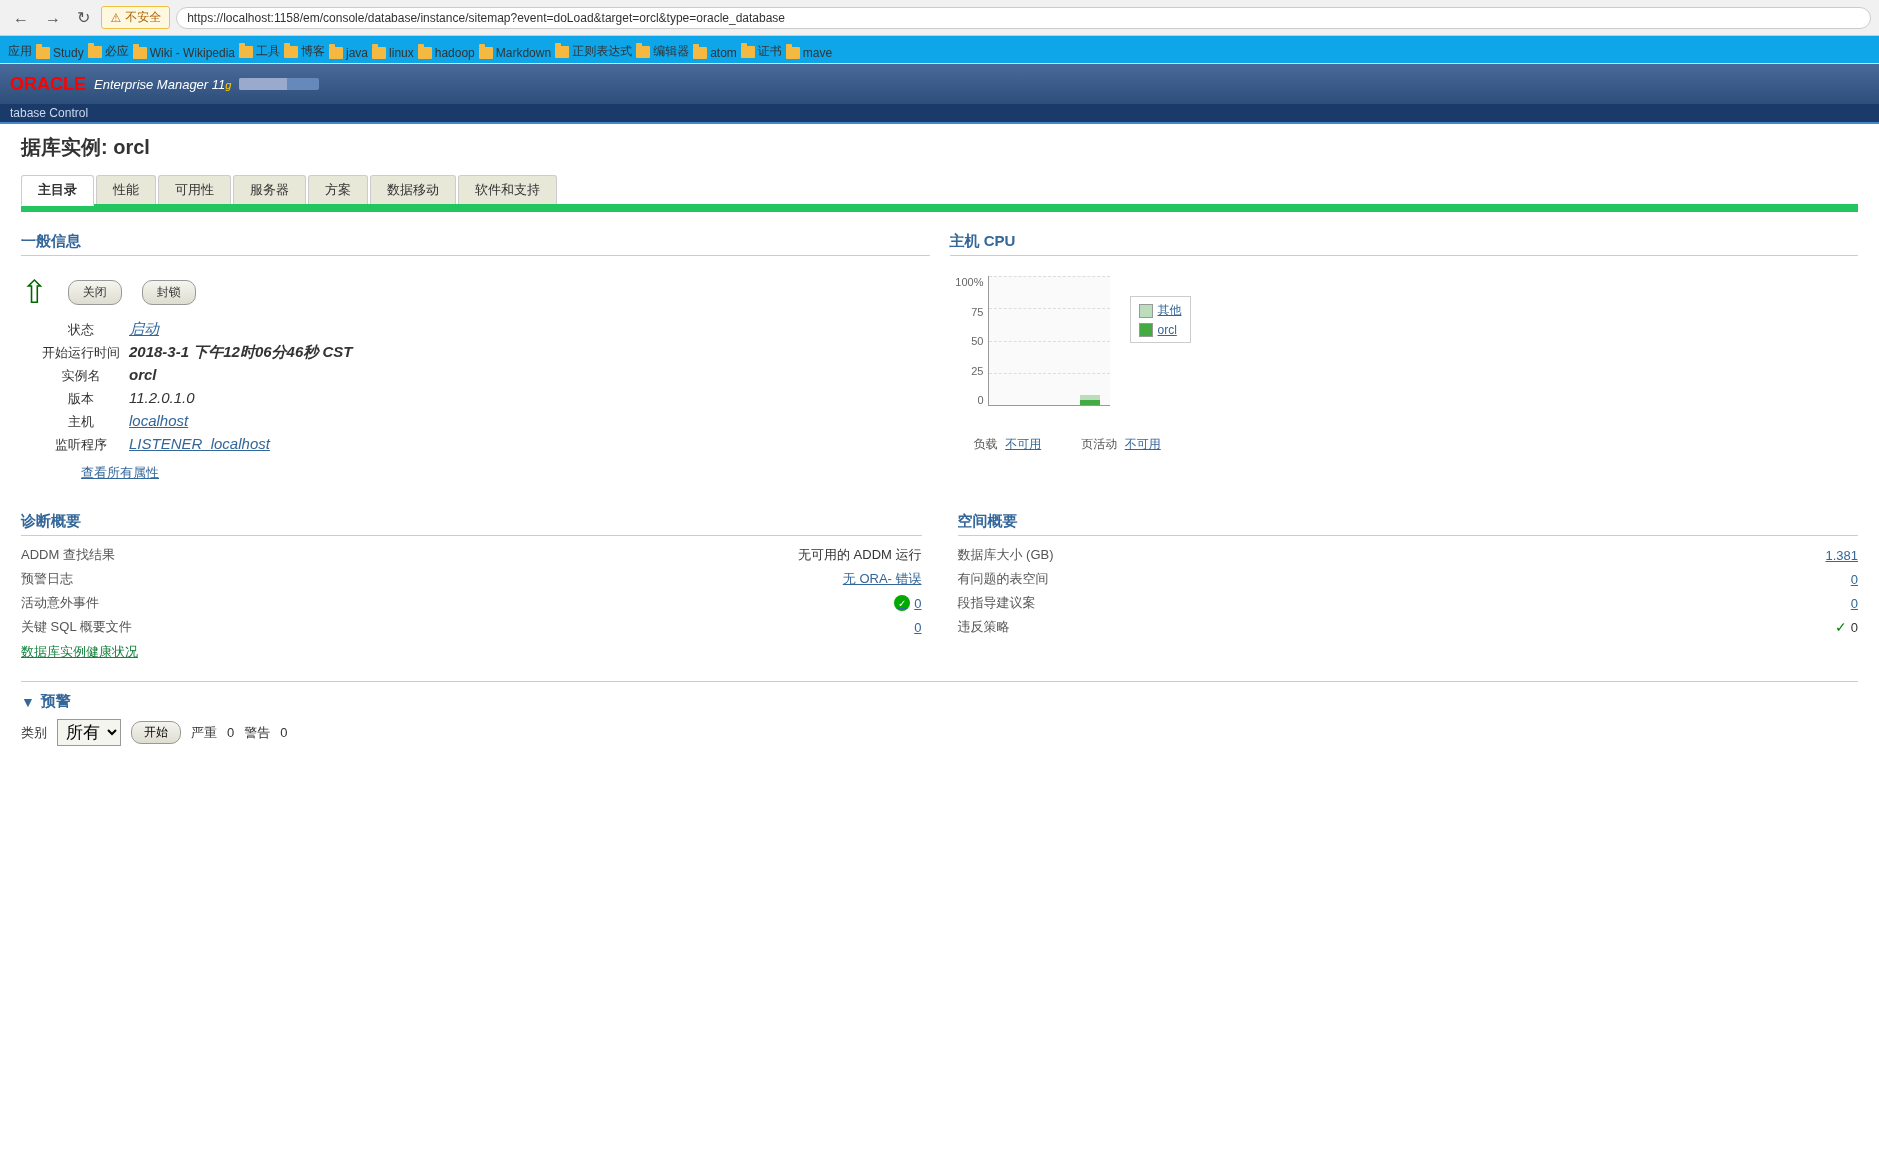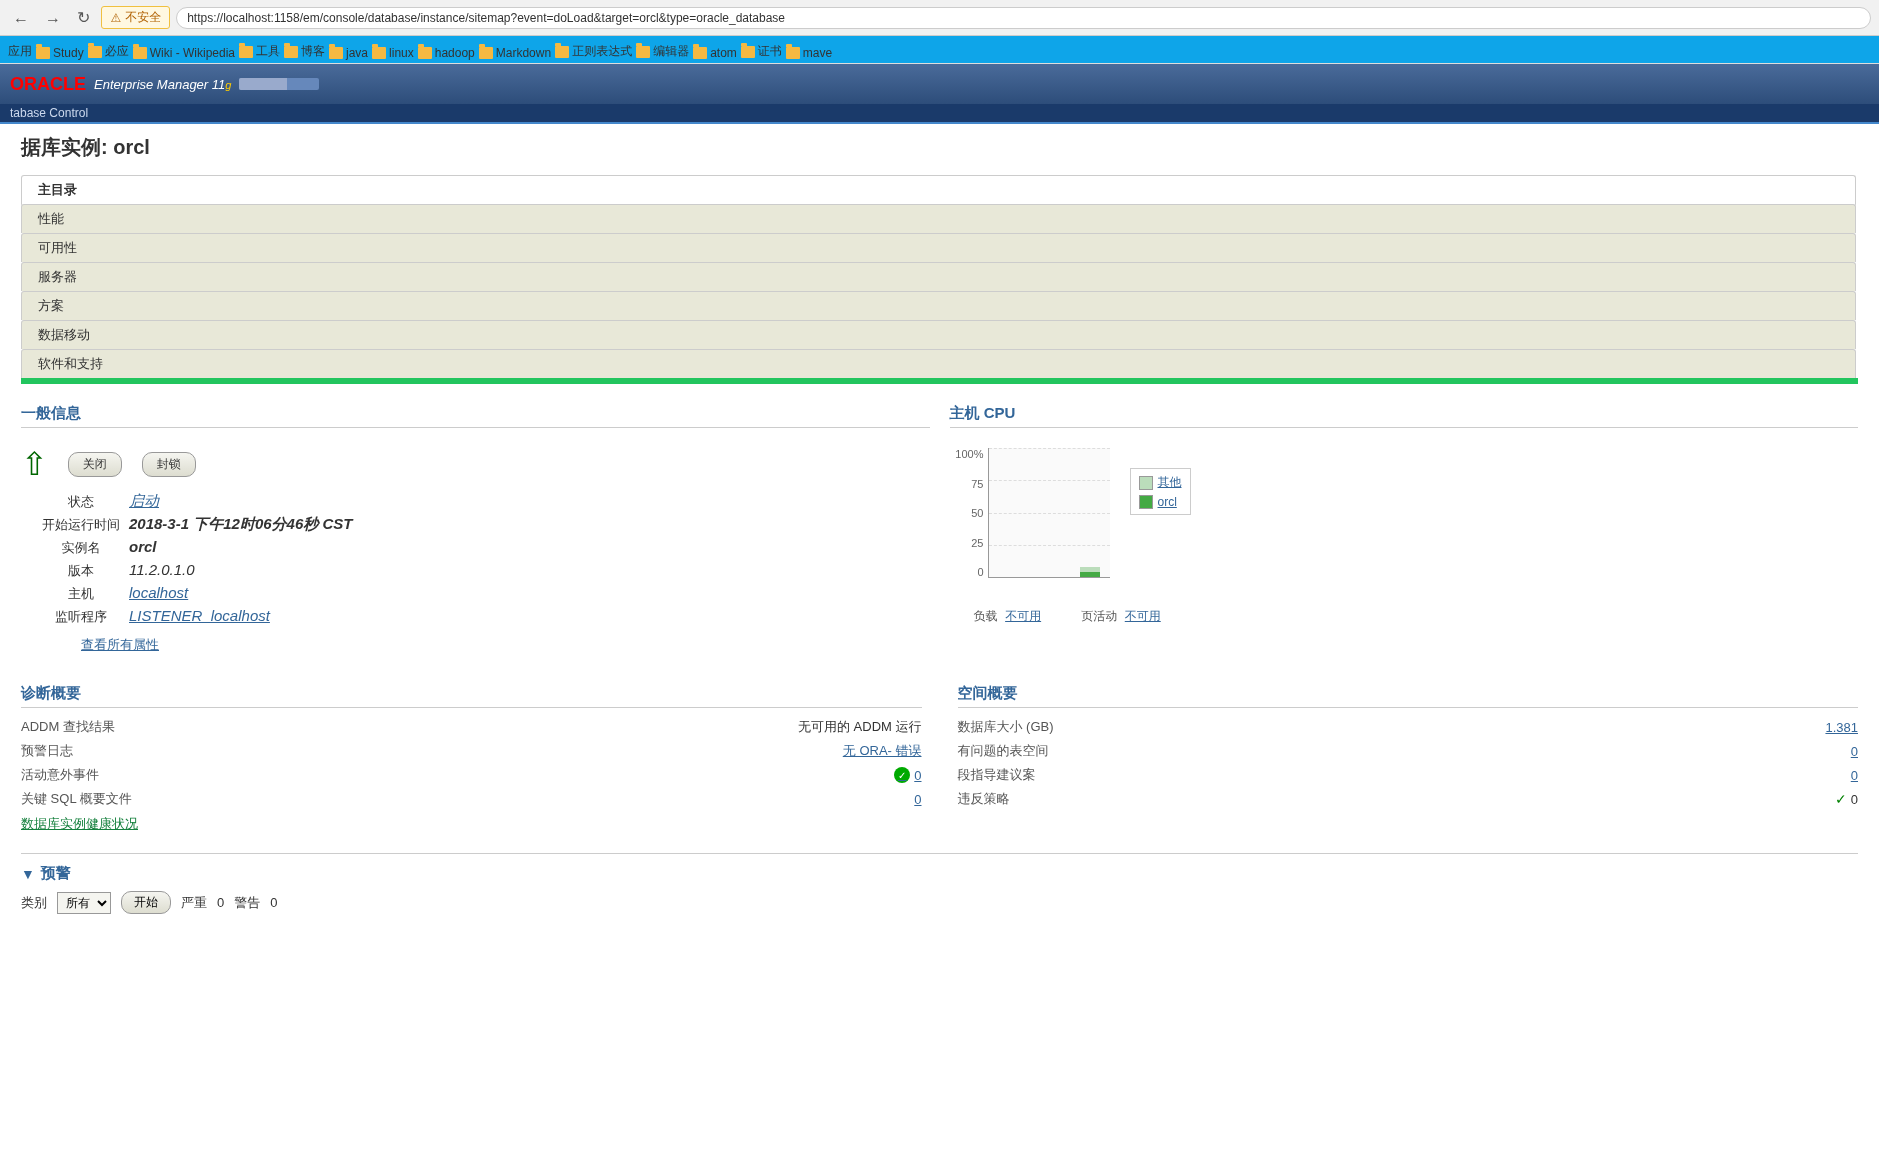--- a/index.html
+++ b/index.html
@@ -124,23 +124,22 @@
       font-size: 20px;
       font-weight: bold;
       color: #333;
       margin-bottom: 10px;
       padding-bottom: 4px;
     }
 
     
     .tabs-bar {
       display: flex;
-      border-bottom: 6px solid #22c55e;
+      border-bottom: 8px solid #22c55e;
       margin-bottom: 20px;
-      flex-direction: column;
     }
     .tab-item {
       padding: 5px 16px;
       font-size: 13px;
       cursor: pointer;
       border: 1px solid #ccc;
       border-bottom: none;
       background: #e8e8d8;
       color: #333;
       margin-right: 2px;
@@ -325,21 +324,21 @@
     .alerts-controls {
       display: flex;
       align-items: center;
       gap: 10px;
       font-size: 13px;
     }
     .alerts-select {
       border: 1px solid #999;
       background: #f5f5f0;
       padding: 2px 4px;
-      font-size: 12px;
+      font-size: 17px;
     }
     .alerts-open-btn {
       background: linear-gradient(to bottom, #f5f5f0, #ddddd0);
       border: 1px solid #999;
       border-radius: 10px;
       padding: 2px 12px;
       font-size: 12px;
       cursor: pointer;
     }
   </style>

